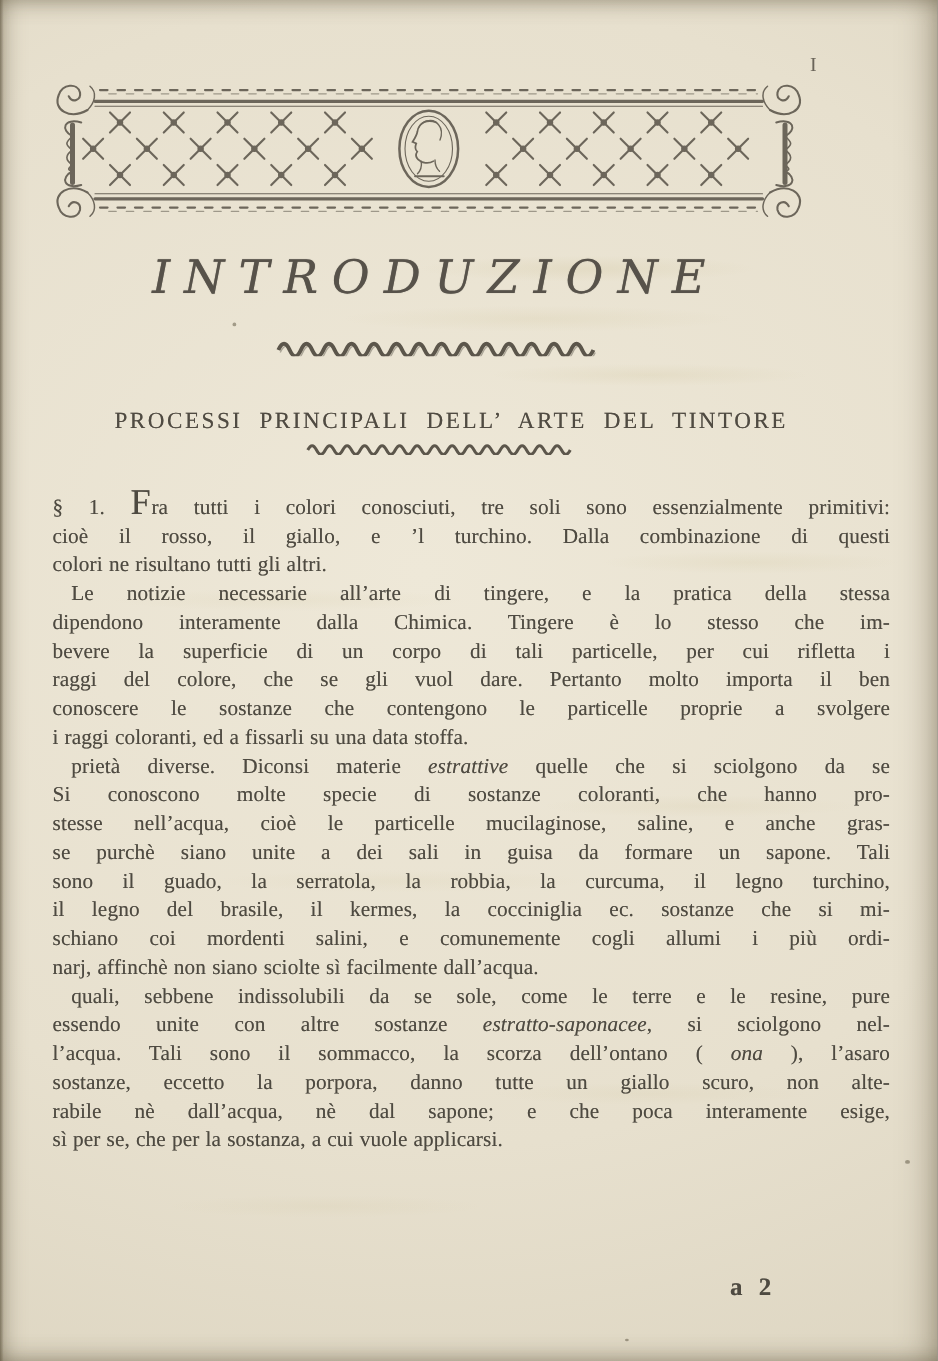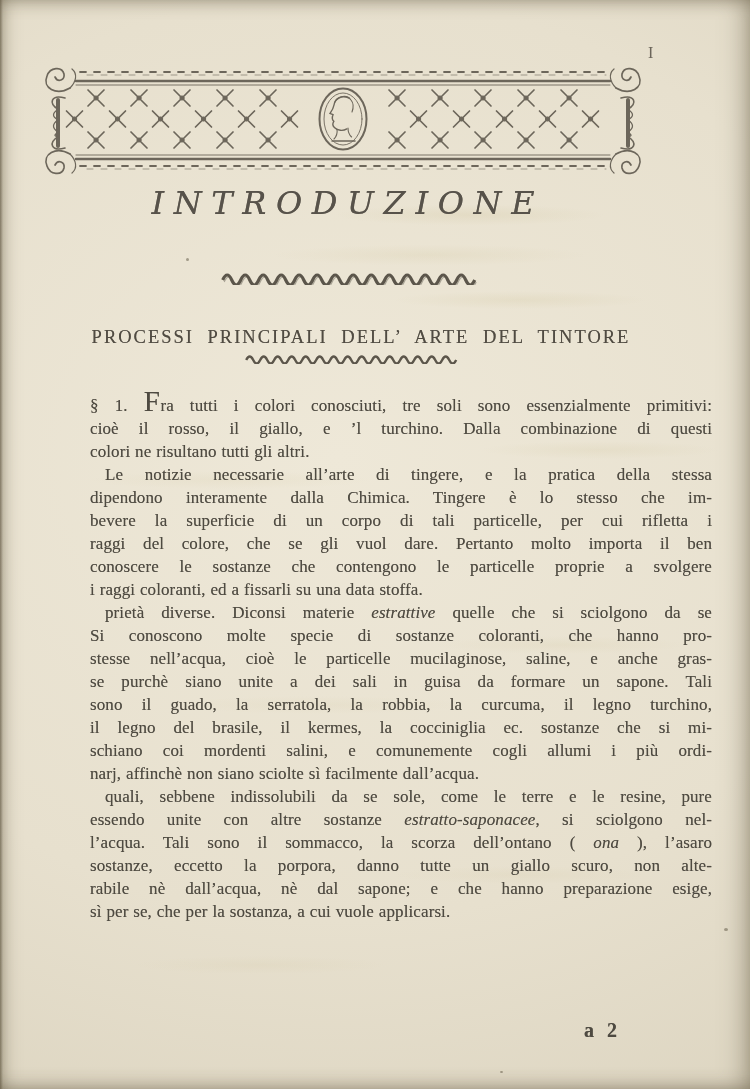--- a/index.html
+++ b/index.html
@@ -40,23 +40,23 @@
     pointer-events:none;
   }
   .page-number{
     position:absolute;left:648px;top:44px;
     font-size:16px;color:var(--faded);letter-spacing:1px;
   }
   .ornament-band{position:absolute;left:40px;top:66px;width:606px;height:110px;color:var(--ornament);}
   .ornament-band svg{display:block;width:100%;height:100%;opacity:.88;}
   .header-item{position:absolute;left:40px;width:606px;text-align:center;}
   .title{
-    top:176px;margin:0;
+    top:195px;margin:0;
     font-family:"DejaVu Serif",serif;font-style:italic;font-weight:normal;
-    font-size:32px;line-height:54px;letter-spacing:.30em;padding-left:.15em;
+    font-size:37px;line-height:54px;letter-spacing:.30em;padding-left:.15em;
     color:#57524a;text-shadow:0 0 .6px rgba(87,82,74,.7);
     white-space:nowrap;
   }
   .subtitle{
     top:306px;margin:18px;
     font-size:18.5px;font-weight:normal;line-height:26px;
     letter-spacing:2px;word-spacing:7px;color:#504b42;
     text-shadow:0 0 .5px rgba(80,75,66,.6);
     white-space:nowrap;
   }
@@ -64,21 +64,21 @@
   .squiggle svg{display:block;}
   .squiggle1{top:268px;transform:translateX(-58%);}
   .squiggle2{top:351px;transform:translateX(-60%);}
   .body-text{
     position:absolute;left:42px;top:394px;width:670px;
     font-size:17px;line-height:23px;letter-spacing:.1px;word-spacing:.5px;
     text-shadow:0 0 .5px rgba(78,74,65,.55);
   }
   .para{margin:0;}
   .para.indent .line:first-child{text-indent:15px;}
-  .line{text-align:justify;text-align-last:justify;margin-left:48px;}
+  .line{text-align:justify;text-align-last:justify;}
   .line.last{text-align-last:left;}
   .seg-i{font-style:italic;}
   .seg-cap{font-size:29px;line-height:0;letter-spacing:.5px;}
   .signature{
     position:absolute;left:584px;top:1019px;
     font-size:20px;word-spacing:8px;color:var(--ink);
     text-shadow:0 0 .5px rgba(78,74,65,.55);
     font-weight:bold;
   }
   .speck{position:absolute;border-radius:50%;background:rgba(90,82,62,.5);pointer-events:none;}
@@ -339,21 +339,21 @@
         <div class="line"><span class="seg-r">sono il guado, la serratola, la robbia, la curcuma, il legno turchino,</span></div>
         <div class="line"><span class="seg-r">il legno del brasile, il kermes, la cocciniglia ec. sostanze che si mi-</span></div>
         <div class="line"><span class="seg-r">schiano coi mordenti salini, e comunemente cogli allumi i più ordi-</span></div>
         <div class="line last"><span class="seg-r">narj, affinchè non siano sciolte sì facilmente dall’acqua.</span></div>
       </div>
       <div class="para indent">
         <div class="line"><span class="seg-r">quali, sebbene indissolubili da se sole, come le terre e le resine, pure</span></div>
         <div class="line"><span class="seg-r">essendo unite con altre sostanze </span><span class="seg-i">estratto-saponacee</span><span class="seg-r">, si sciolgono nel-</span></div>
         <div class="line"><span class="seg-r">l’acqua. Tali sono il sommacco, la scorza dell’ontano ( </span><span class="seg-i">ona</span><span class="seg-r"> ), l’asaro</span></div>
         <div class="line"><span class="seg-r">sostanze, eccetto la porpora, danno tutte un giallo scuro, non alte-</span></div>
-        <div class="line"><span class="seg-r">rabile nè dall’acqua, nè dal sapone; e che hanno preparazione esige,</span></div>
+        <div class="line"><span class="seg-r">rabile nè dall’acqua, nè dal sapone; e che poca interamente esige,</span></div>
         <div class="line last"><span class="seg-r">sì per se, che per la sostanza, a cui vuole applicarsi.</span></div>
       </div>
       <div class="para indent">
       </div>
     </div>
 
   <div class="signature">a 2</div>
 
   <div class="speck s1"></div>
   <div class="speck s2"></div>

